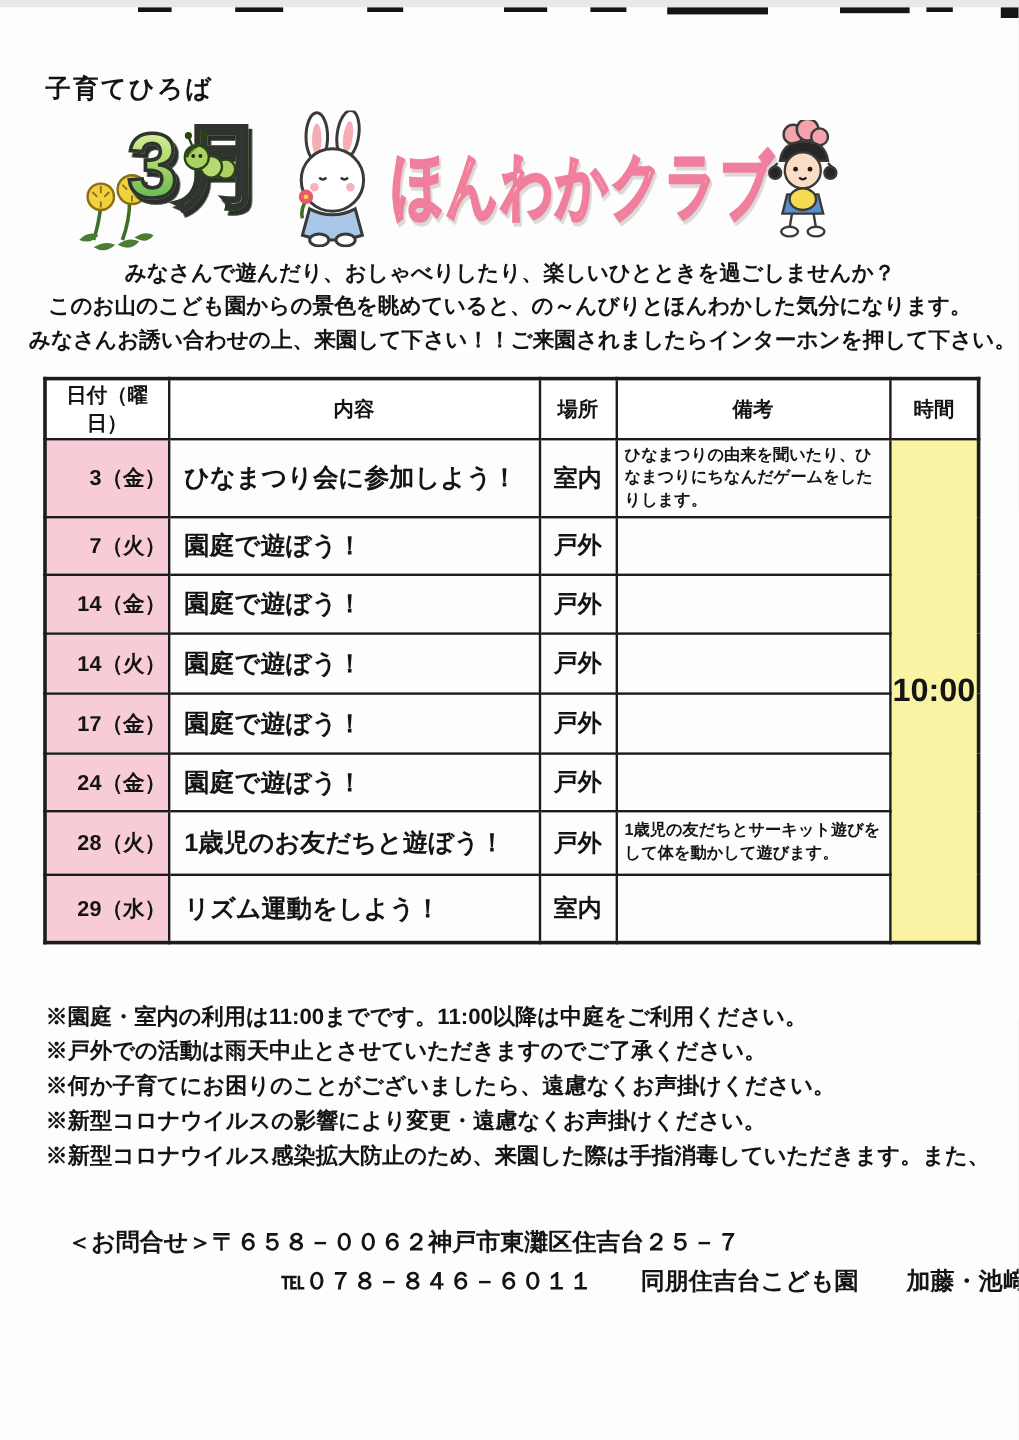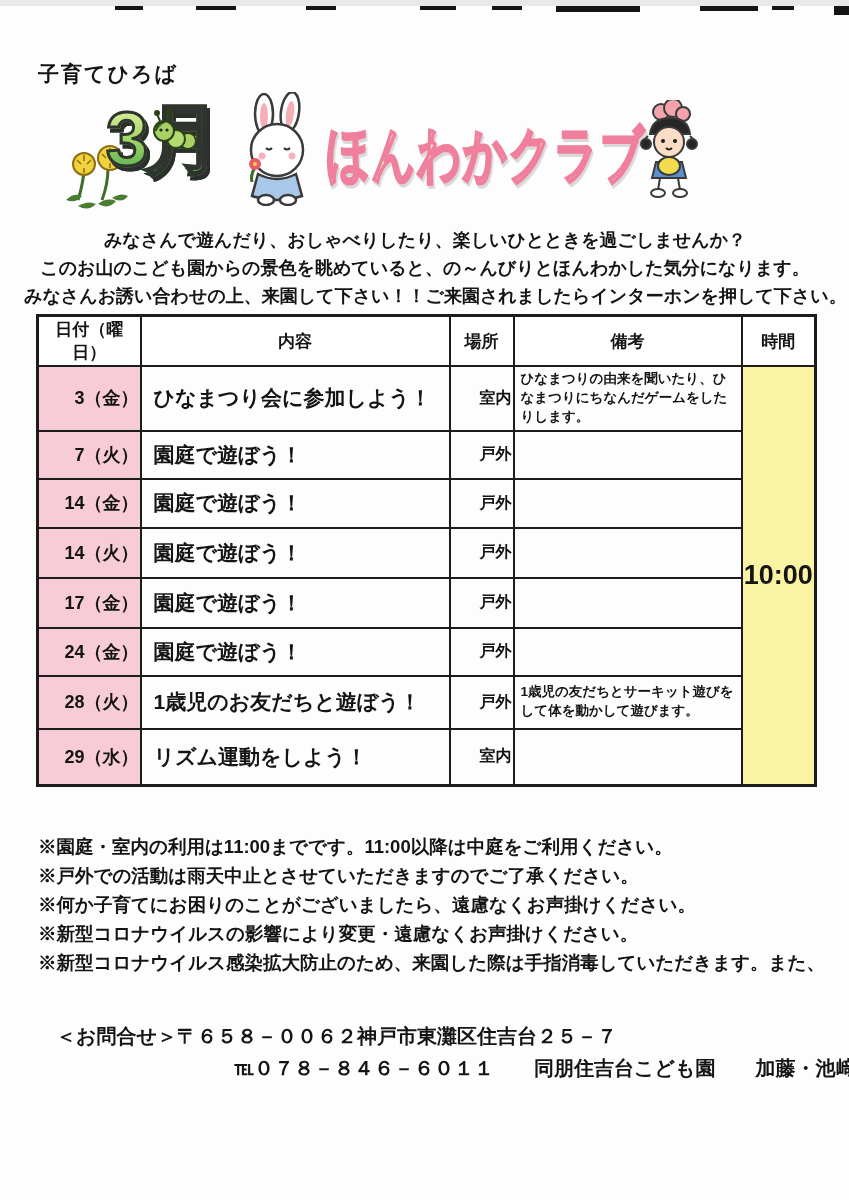--- a/index.html
+++ b/index.html
@@ -36,39 +36,39 @@
     background:linear-gradient(180deg,#fbdce6 0%,#fdf4ec 28%,#e4f0b8 62%,#f6cfdd 100%);
     -webkit-background-clip:text; background-clip:text; color:transparent;
     -webkit-text-stroke:2.5px var(--title-pink);
     transform:scaleX(0.72); transform-origin:left center;
     filter:drop-shadow(2px 3px 0 rgba(150,150,150,0.35));
     white-space:nowrap;
   }
   .illus{position:absolute;}
   
   .intro{
-    position:absolute; left:24px; top:220px; width:802px;
+    position:absolute; left:24px; top:207px; width:802px;
     text-align:center; font-size:18px; font-weight:bold; line-height:28px;
     white-space:nowrap;
   }
   
   table.schedule{
     position:absolute; left:36px; top:308px;
     border-collapse:collapse; table-layout:fixed;
     border:3px solid #1c1c1c;
     padding-left:13px;
   }
   table.schedule th, table.schedule td{
     border:2px solid #1c1c1c; overflow:hidden; vertical-align:middle;
   }
   table.schedule th{height:34px; font-size:17px; font-weight:bold; text-align:center; background:#fff;}
   th.h-date{background:var(--pink);}
   td.c-date{background:var(--pink); font-size:18px; font-weight:bold; text-align:right;}
   td.c-content{font-size:21px; font-weight:bold; padding:0 4px 0 12px; text-align:left;}
-  td.c-place{font-size:16px; font-weight:bold; text-align:right;}
+  td.c-place{font-size:20px; font-weight:bold; text-align:center;}
   td.c-note{font-size:13.5px; font-weight:bold; padding:3px 6px; line-height:1.4; text-align:left; vertical-align:top;}
   td.c-time{background:var(--yellow); font-size:27px; font-weight:bold; text-align:center;}
   tbody tr:nth-child(1){height:62px;}
   tbody tr:nth-child(2){height:48px;}
   tbody tr:nth-child(3){height:49px;}
   tbody tr:nth-child(4){height:50px;}
   tbody tr:nth-child(5){height:50px;}
   tbody tr:nth-child(6){height:48px;}
   tbody tr:nth-child(7){height:53px;}
   tbody tr:nth-child(8){height:57px;}

